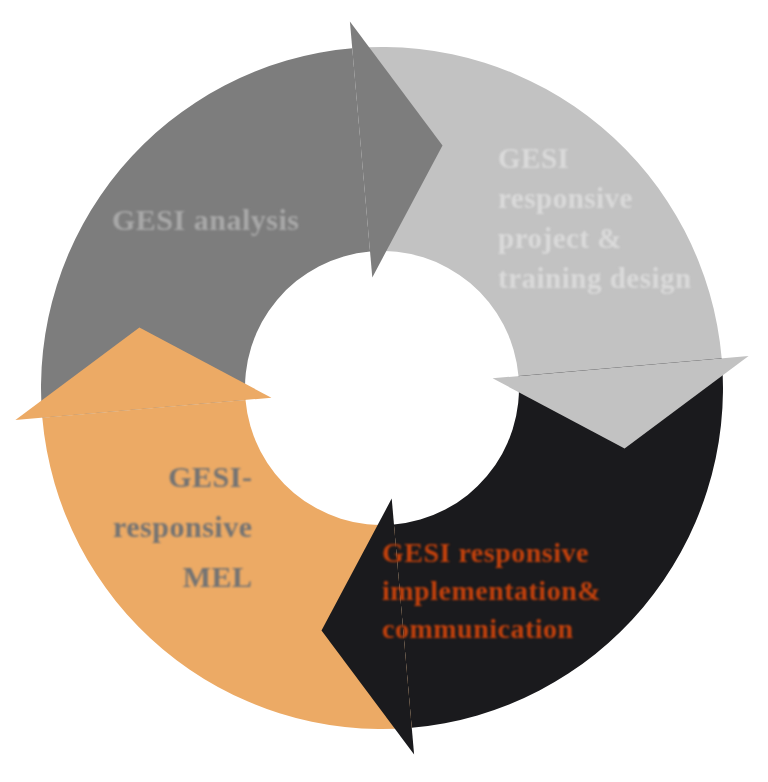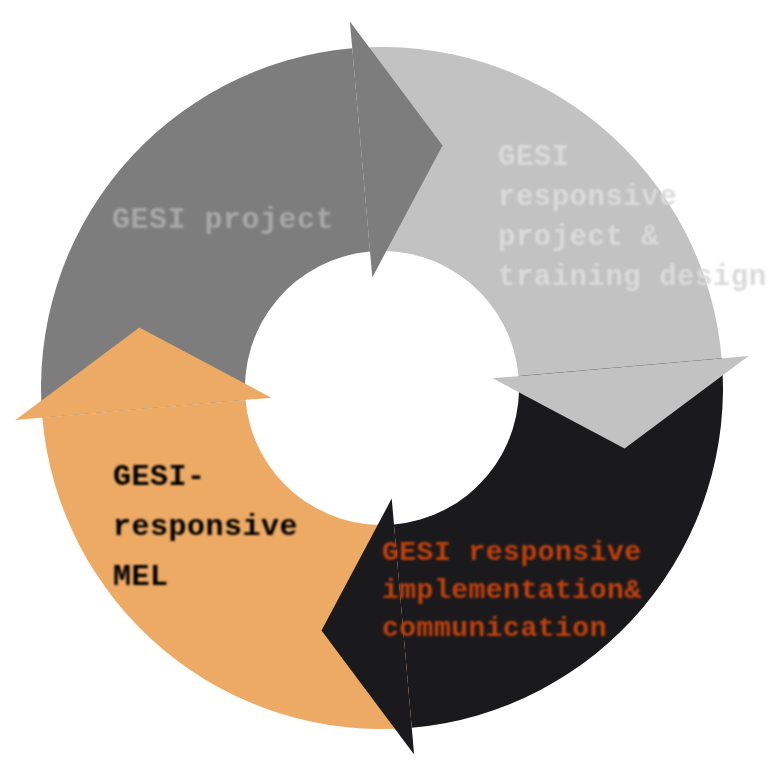--- a/index.html
+++ b/index.html
@@ -21,21 +21,20 @@
     top: 0;
     filter: blur(0.6px);
   }
   .seg-label {
     position: absolute;
     white-space: pre-line;
     font-weight: bold;
     letter-spacing: 0.5px;
     filter: blur(0.8px);
     pointer-events: none;
-    font-family: Liberation Mono, monospace;
   }
   #label-0 {
     left: 112px;
     top: 200px;
     font-size: 30px;
     line-height: 40px;
   }
   #label-1 {
     left: 498px;
     top: 138px;
@@ -63,24 +62,24 @@
     <path id="arc-0" d="M42.3,417.7 A341,341 0 0 1 352.3,48.3 L370.1,251.5 A137,137 0 0 0 245.5,399.9 Z" fill="#7d7d7d"></path>
     <path id="arc-1" d="M352.3,48.3 A341,341 0 0 1 721.7,358.3 L518.5,376.1 A137,137 0 0 0 370.1,251.5 Z" fill="#c2c2c2"></path>
     <path id="arc-2" d="M721.7,358.3 A341,341 0 0 1 411.7,727.7 L393.9,524.5 A137,137 0 0 0 518.5,376.1 Z" fill="#1a1a1d"></path>
     <path id="arc-3" d="M411.7,727.7 A341,341 0 0 1 42.3,417.7 L245.5,399.9 A137,137 0 0 0 393.9,524.5 Z" fill="#ecaa65"></path>
     <path id="head-0" d="M372.3,277.4 L349.9,21.4 L442.5,145.4 Z" fill="#7d7d7d"></path>
     <path id="head-1" d="M492.6,378.3 L748.6,355.9 L624.6,448.5 Z" fill="#c2c2c2"></path>
     <path id="head-2" d="M391.7,498.6 L414.1,754.6 L321.5,630.6 Z" fill="#1a1a1d"></path>
     <path id="head-3" d="M271.4,397.7 L15.4,420.1 L139.4,327.5 Z" fill="#ecaa65"></path>
   </svg>
 
-  <div class="seg-label" id="label-0" style="color: rgb(168, 168, 168);">GESI project</div>
+  <div class="seg-label" id="label-0" style="color: rgb(168, 168, 168);">GESI analysis</div>
   <div class="seg-label" id="label-1" style="color: rgb(218, 218, 218);">GESI
 responsive
 project &amp;
 training design</div>
   <div class="seg-label" id="label-2" style="color: #c2410c;">GESI responsive
 implementation&amp;
 communication</div>
-  <div class="seg-label" id="label-3" style="color: #000000;">GESI-
+  <div class="seg-label" id="label-3" style="color: #737373; text-align: right;">GESI-
 responsive
 MEL</div>
 </div>
 
 </body></html>

